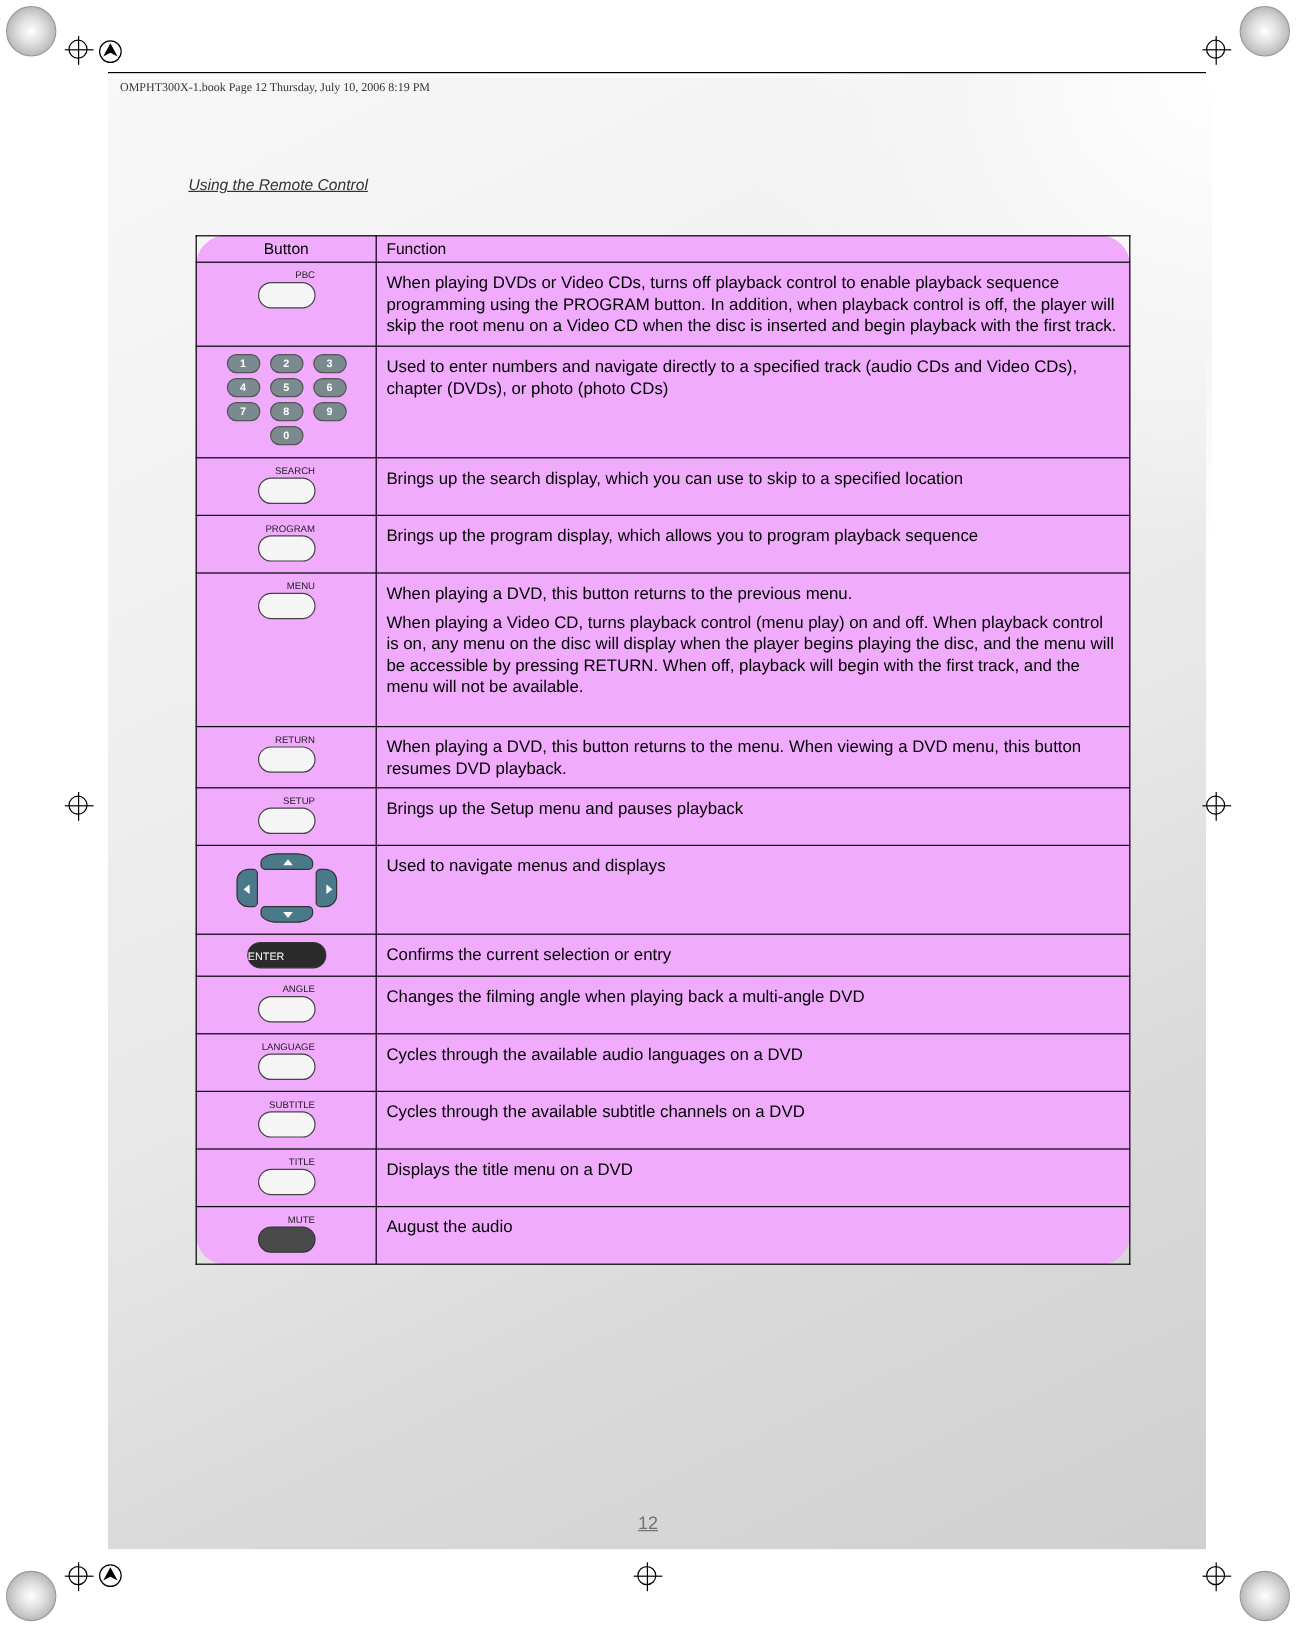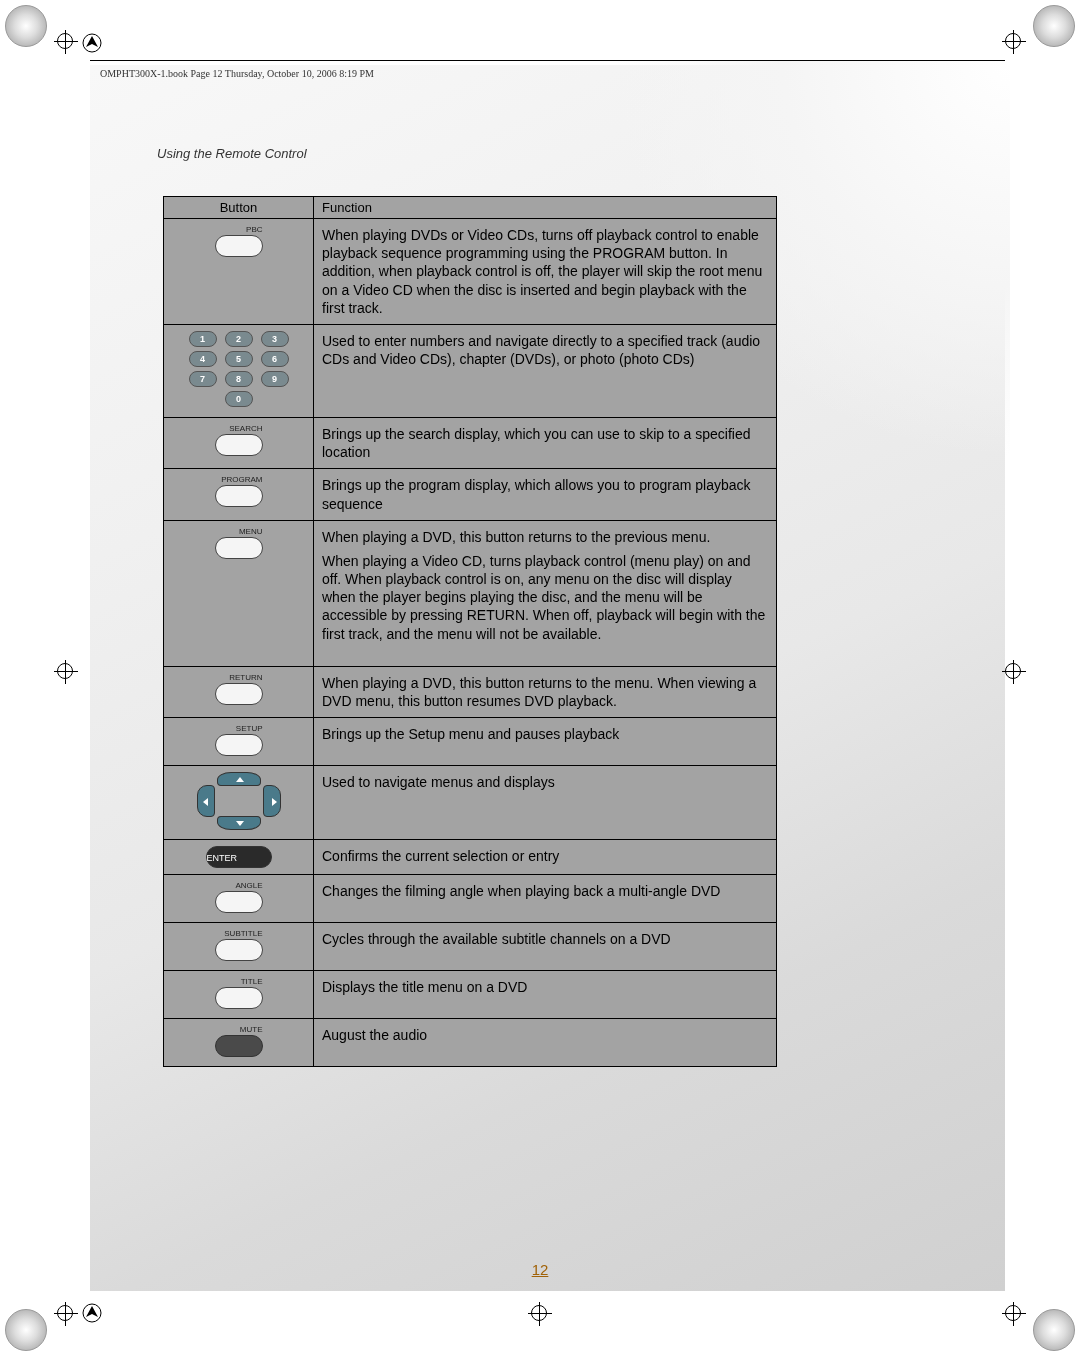--- a/index.html
+++ b/index.html
@@ -82,20 +82,21 @@
     }
     
     
     .section-title {
       position: absolute;
       top: 146px;
       left: 157px;
       font-size: 13px;
       font-style: italic;
       color: #333;
+      text-decoration: underline;
     }
     
     
     .bg-gradient {
       position: absolute;
       top: 65px;
       left: 90px;
       right: 75px;
       bottom: 65px;
       background: linear-gradient(155deg, #f8f8f8 0%, #f0f0f0 30%, #e8e8e8 55%, #dadada 75%, #d0d0d0 100%);
@@ -109,24 +110,25 @@
       height: 400px;
       background: radial-gradient(ellipse at top right, #fff 0%, #f5f5f5 40%, transparent 70%);
       z-index: -1;
     }
     
     
     .main-table {
       position: absolute;
       top: 196px;
       left: 163px;
-      width: 614px;
+      width: 779px;
       border-collapse: collapse;
-      background: #a3a3a3;
+      background: #f0abfc;
       font-size: 14px;
+      border-radius: 26px;
     }
     .main-table th, .main-table td {
       border: 1px solid #000;
       text-align: left;
       vertical-align: top;
     }
     .main-table th {
       font-weight: normal;
       padding: 3px 8px;
       font-size: 13px;
@@ -238,21 +240,21 @@
       text-align: left;
     }
     
     .page-num {
       position: absolute;
       bottom: 78px;
       left: 0;
       right: 0;
       text-align: center;
       font-size: 15px;
-      color: #a16207;
+      color: #737373;
       text-decoration: underline;
     }
     
     .multi-para p { margin-bottom: 6px; }
     .multi-para p:last-child { margin-bottom: 16px; }
   </style>
 </head>
 <body>
 
 <div class="bg-gradient"></div>
@@ -288,21 +290,21 @@
 <div class="arrow-mark arrow-tl"><svg viewBox="0 0 20 20">
       <circle cx="10" cy="10" r="9" fill="none" stroke="#000" stroke-width="1"></circle>
       <path d="M10 3 L16 14 L10 11 L4 14 Z" fill="#000"></path>
     </svg></div>
 <div class="arrow-mark arrow-bl"><svg viewBox="0 0 20 20">
       <circle cx="10" cy="10" r="9" fill="none" stroke="#000" stroke-width="1"></circle>
       <path d="M10 3 L16 14 L10 11 L4 14 Z" fill="#000"></path>
     </svg></div>
 
 <div class="header-line"></div>
-<div class="header-text">OMPHT300X-1.book  Page 12  Thursday, October 10, 2006  8:19 PM</div>
+<div class="header-text">OMPHT300X-1.book  Page 12  Thursday, July 10, 2006  8:19 PM</div>
 
 <div class="section-title">Using the Remote Control</div>
 
 <table class="main-table">
   <thead>
     <tr>
       <th class="col-btn">Button</th>
       <th>Function</th>
     </tr>
   </thead>
@@ -427,20 +429,29 @@
     <tr>
       <td class="btn-cell">
         <div class="btn-wrap">
           <span class="btn-label">ANGLE</span>
           <span class="pill-btn"></span>
         </div>
       </td>
       <td class="func-cell">Changes the filming angle when playing back a multi-angle DVD</td>
     </tr>
 
+    <tr>
+      <td class="btn-cell">
+        <div class="btn-wrap">
+          <span class="btn-label">LANGUAGE</span>
+          <span class="pill-btn"></span>
+        </div>
+      </td>
+      <td class="func-cell">Cycles through the available audio languages on a DVD</td>
+    </tr>
 
     <tr>
       <td class="btn-cell">
         <div class="btn-wrap">
           <span class="btn-label">SUBTITLE</span>
           <span class="pill-btn"></span>
         </div>
       </td>
       <td class="func-cell">Cycles through the available subtitle channels on a DVD</td>
     </tr>

